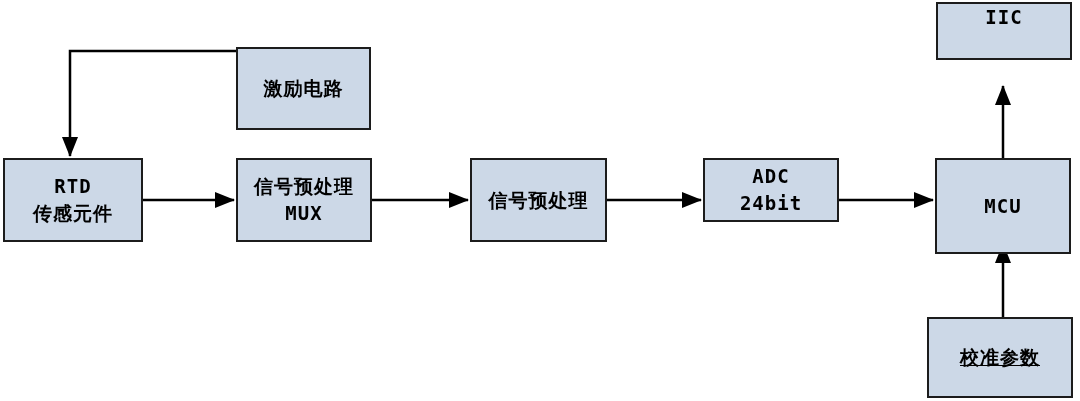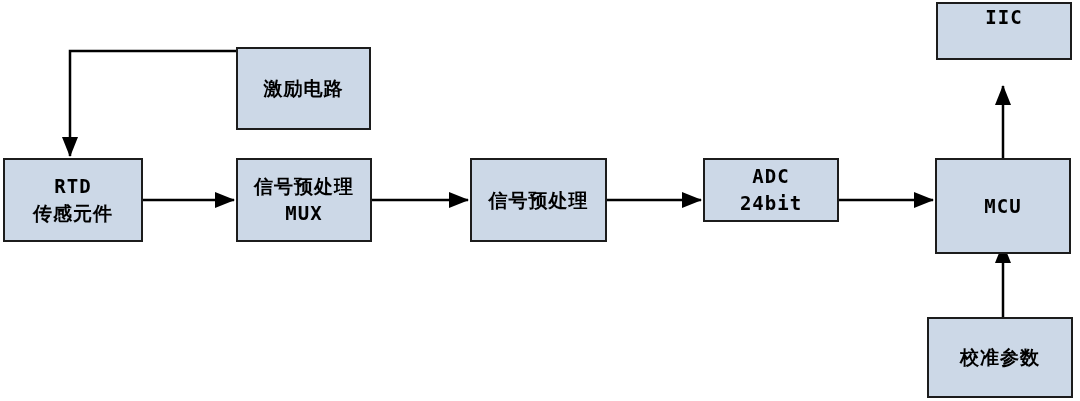--- a/index.html
+++ b/index.html
@@ -51,21 +51,21 @@
   }
   .node .line { display: block; white-space: nowrap; }
   
   .n-excitation   { left: 236px; top: 2px;   width: 135px; height: 83px; margin-top: 45px; }
   .n-rtd          { left: 3px;   top: 158px; width: 140px; height: 84px; }
   .n-mux          { left: 236px; top: 158px; width: 136px; height: 84px; }
   .n-preprocess   { left: 470px; top: 158px; width: 137px; height: 84px; }
   .n-adc          { left: 703px; top: 158px; width: 136px; height: 64px; }
   .n-mcu          { left: 935px; top: 158px; width: 136px; height: 96px; }
   .n-iic          { left: 936px; top: 2px;   width: 136px; height: 58px; justify-content: space-between; }
-  .n-calibration  { left: 927px; top: 317px; width: 146px; height: 81px; }
+  .n-calibration  { left: 927px; top: 317px; width: 146px; height: 81px; text-decoration: underline; }
 </style>
 </head>
 <body>
 
 <div class="canvas">
 
   <svg class="wires" viewBox="0 0 1080 401" xmlns="http://www.w3.org/2000/svg">
     <defs>
       <marker id="ah" markerUnits="userSpaceOnUse" markerWidth="20" markerHeight="16" refX="19" refY="8" orient="auto">
         <path class="arrowhead-fill" d="M0,0 L20,8 L0,16 Z"></path>

